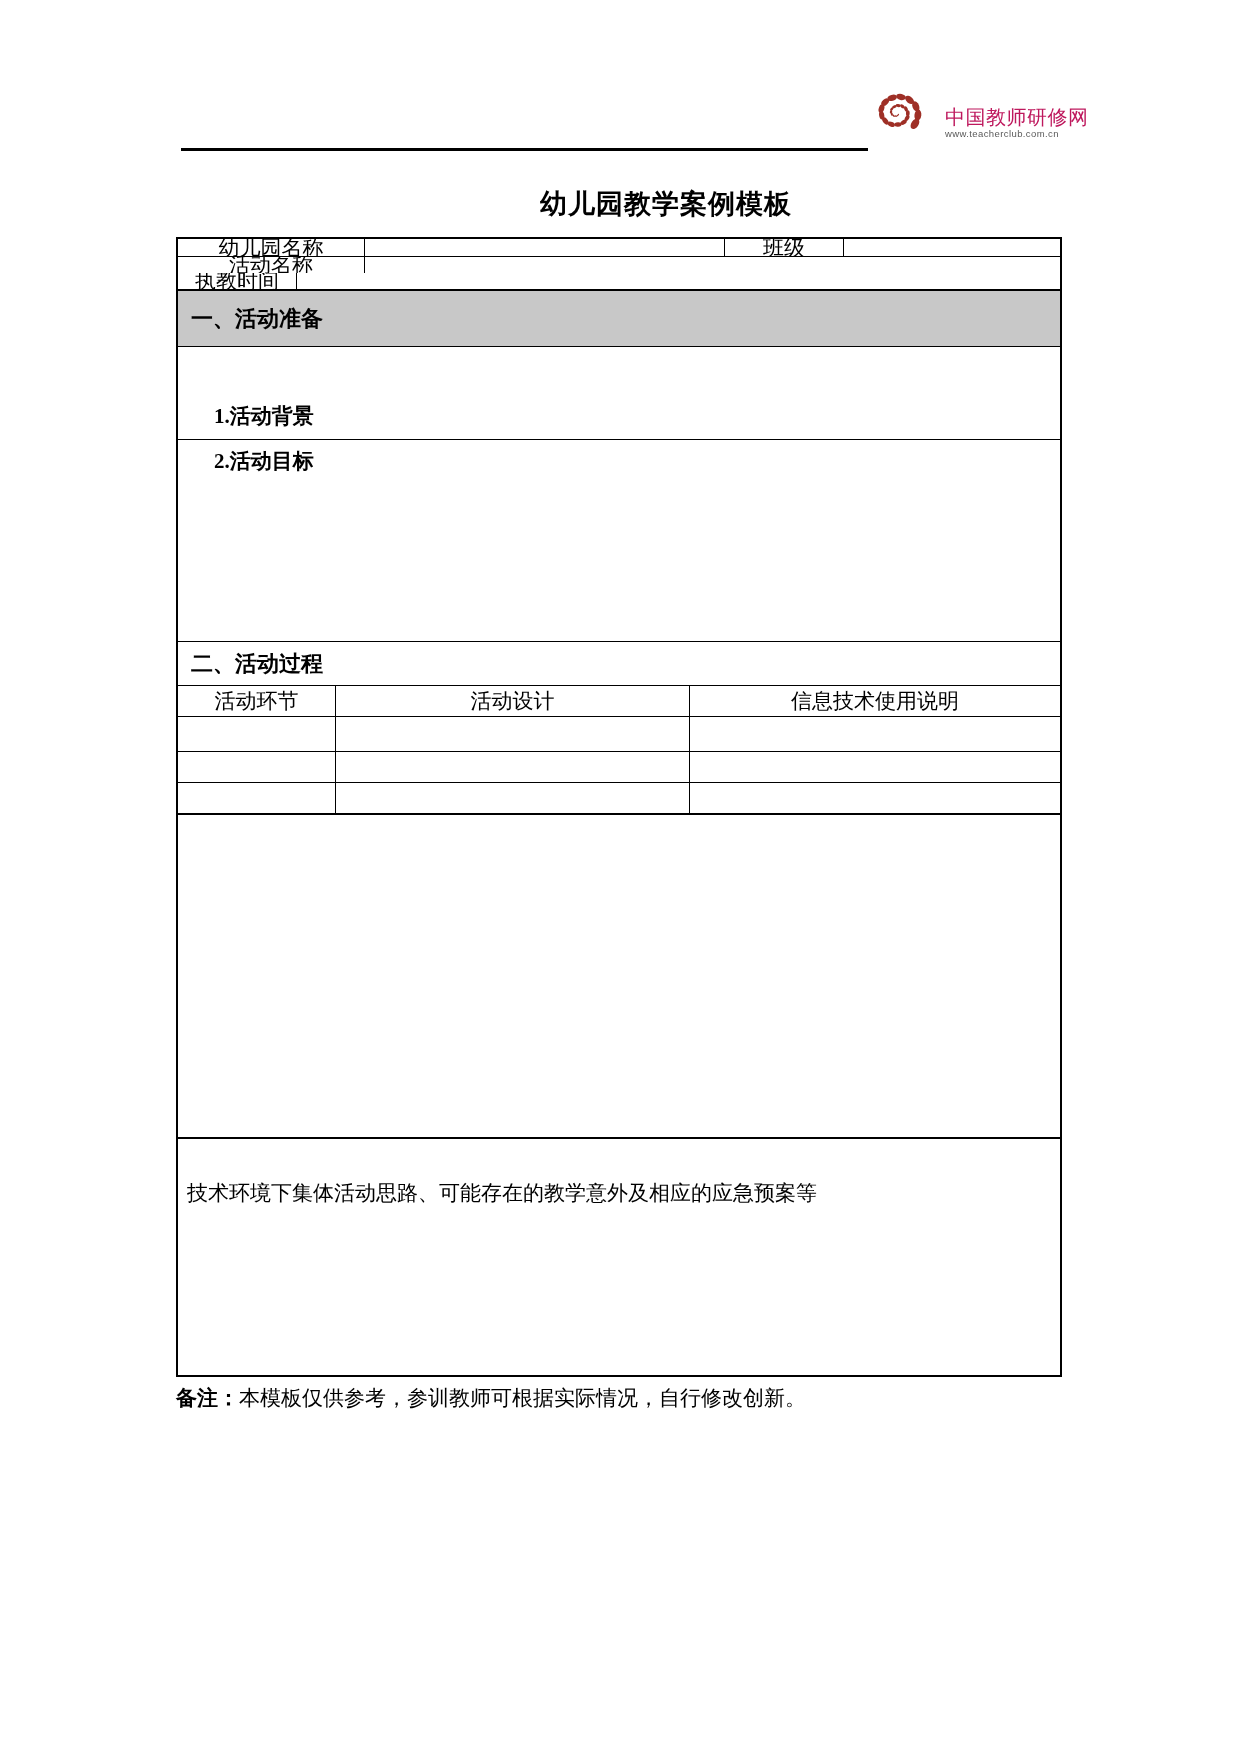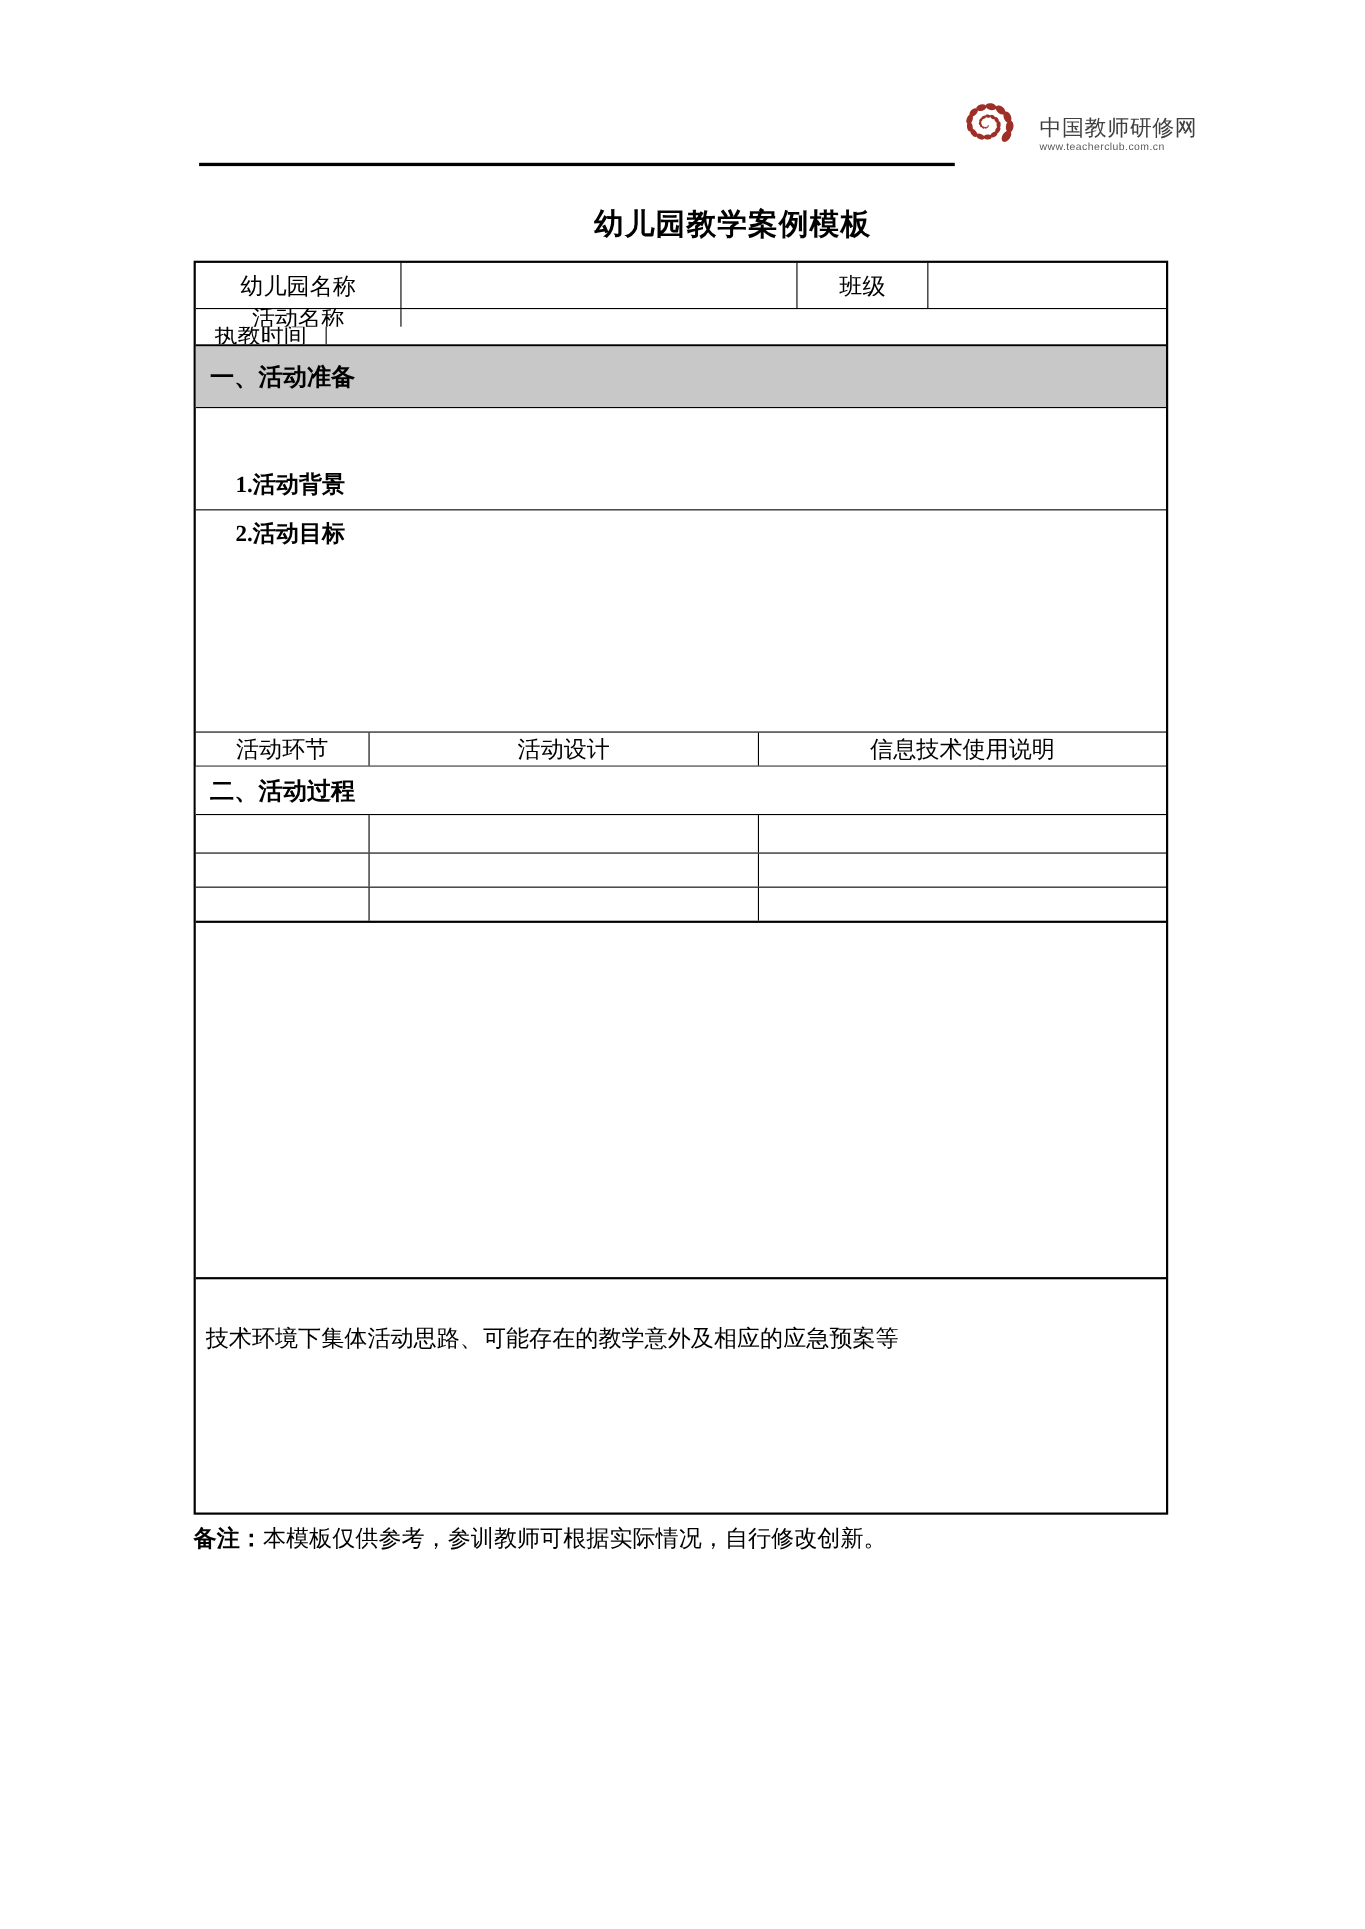--- a/index.html
+++ b/index.html
@@ -16,21 +16,21 @@
   .header-rule{
     position:absolute;left:181px;top:148px;
     width:687px;height:3px;background:#000;
   }
   .logo{
     position:absolute;left:861px;top:88px;
     display:flex;align-items:flex-start;
   }
   .logo-mark{width:74px;height:52px;overflow:visible;}
   .logo-text{margin-left:10px;margin-top:18px;font-family:"Liberation Sans","DejaVu Sans",sans-serif;}
-  .logo-name{font-size:20px;line-height:22px;color:#404040;letter-spacing:.5px;white-space:nowrap;}
+  .logo-name{font-size:20px;line-height:22px;color:#be185d;letter-spacing:.5px;white-space:nowrap;}
   .logo-url{font-size:9.5px;line-height:11px;color:#5a5a5a;letter-spacing:.4px;white-space:nowrap;}
   
   .doc-title{
     position:absolute;left:540px;top:186px;
     font-size:27px;font-weight:bold;letter-spacing:1px;white-space:nowrap;
   }
   
   .form-table{
     position:absolute;left:176px;top:237px;
     width:886px;height:1140px;
@@ -108,21 +108,21 @@
     <div class="logo-text">
       <div class="logo-name">中国教师研修网</div>
       <div class="logo-url">www.teacherclub.com.cn</div>
     </div>
   </div>
 
   <div class="doc-title">幼儿园教学案例模板</div>
 
   <div class="form-table">
 
-    <div class="trow bb1" style="height:42px;">
+    <div class="trow bb1" style="height:18px;">
       <div class="cell br1" style="width:187px;">幼儿园名称</div>
       <div class="cell br1" style="width:360px;"></div>
       <div class="cell br1" style="width:119px;">班级</div>
       <div class="cell" style="flex:1;"></div>
     </div>
 
     <div class="trow bb2" style="height:34px;flex-direction:column;">
       <div class="cell br1" style="width:187px;">活动名称</div>
       <div class="cell br1" style="width:360px;"></div>
       <div class="cell br1" style="width:119px;">执教时间</div>
@@ -132,27 +132,27 @@
     <div class="trow bb1 band" style="height:56px;">一、活动准备</div>
 
     <div class="trow bb1" style="height:93px;">
       <div class="item-cell" style="width:100%;margin-top:48px;">1.活动背景</div>
     </div>
 
     <div class="trow bb1" style="height:202px;">
       <div class="item-cell" style="width:100%;">2.活动目标</div>
     </div>
 
+    <div class="trow bb1 band-white" style="height:44px;">二、活动过程</div>
+
     <div class="trow bb1" style="height:31px;">
       <div class="cell br1" style="width:158px;">活动环节</div>
       <div class="cell br1" style="width:354px;">活动设计</div>
       <div class="cell" style="flex:1;">信息技术使用说明</div>
     </div>
-
-    <div class="trow bb1 band-white" style="height:44px;">二、活动过程</div>
 
     <div class="trow bb1" style="height:35px;">
       <div class="cell br1" style="width:158px;"></div>
       <div class="cell br1" style="width:354px;"></div>
       <div class="cell" style="flex:1;"></div>
     </div>
 
     <div class="trow bb1" style="height:31px;">
       <div class="cell br1" style="width:158px;"></div>
       <div class="cell br1" style="width:354px;"></div>

